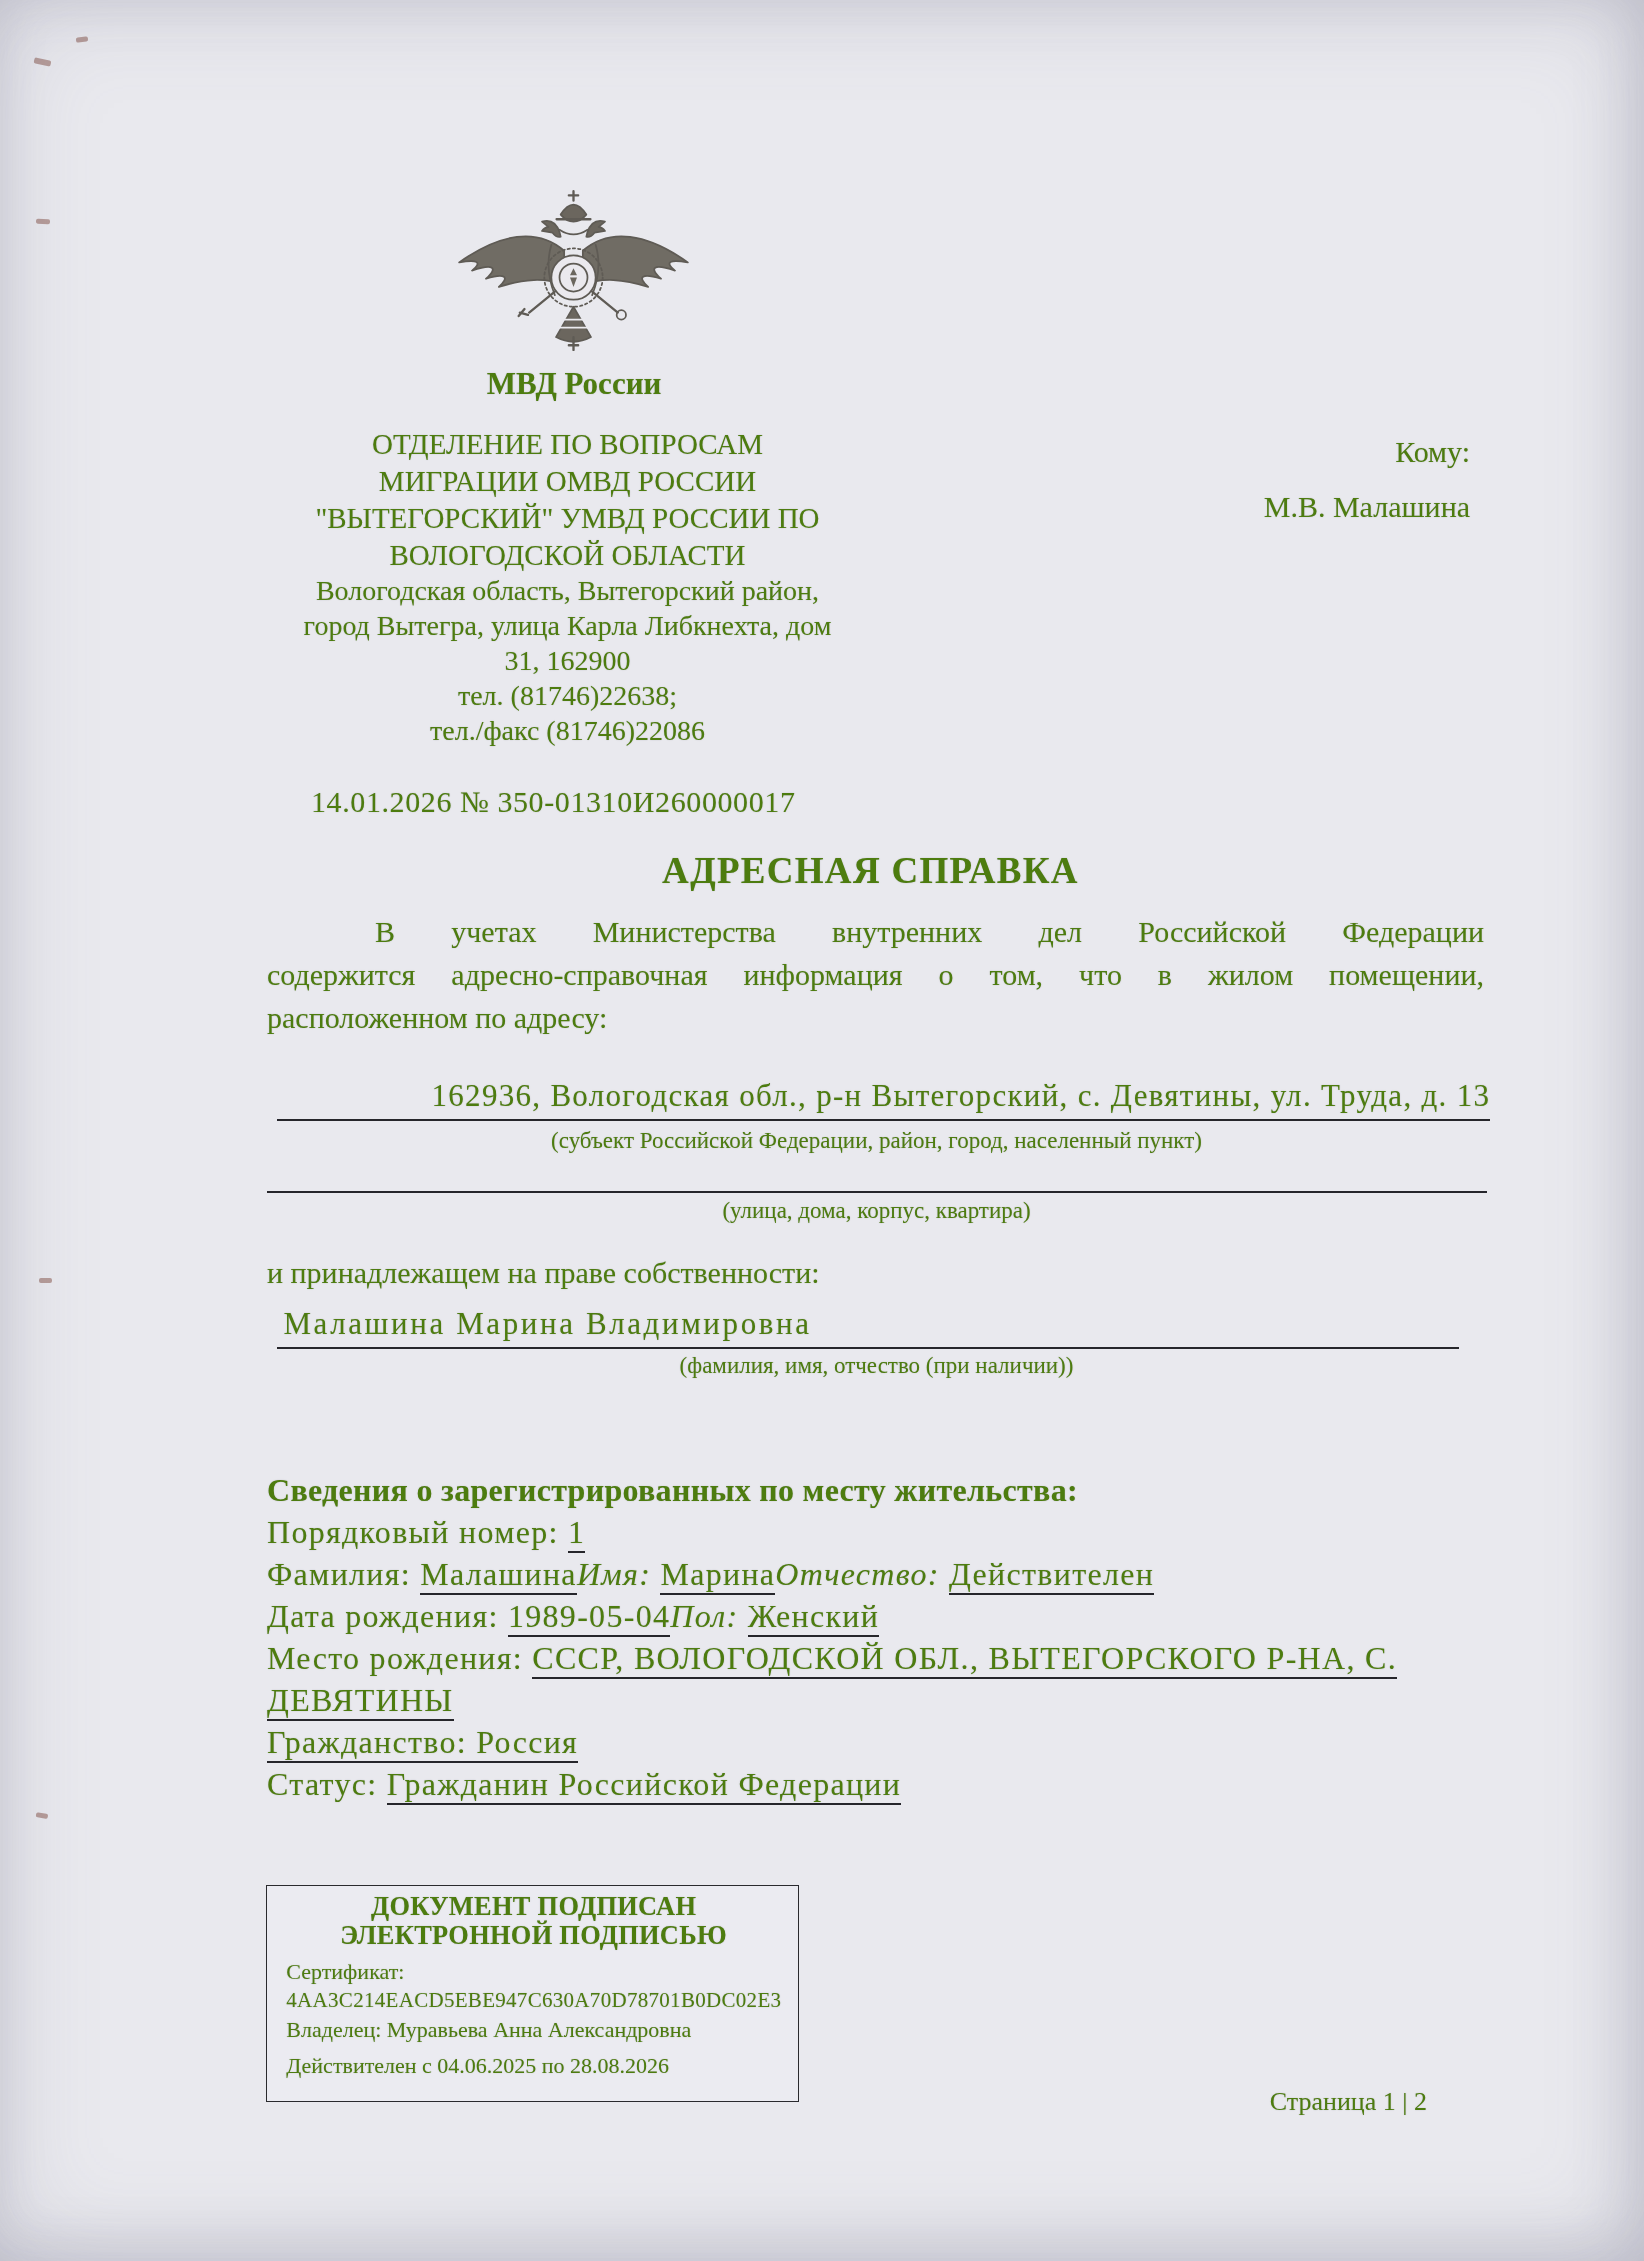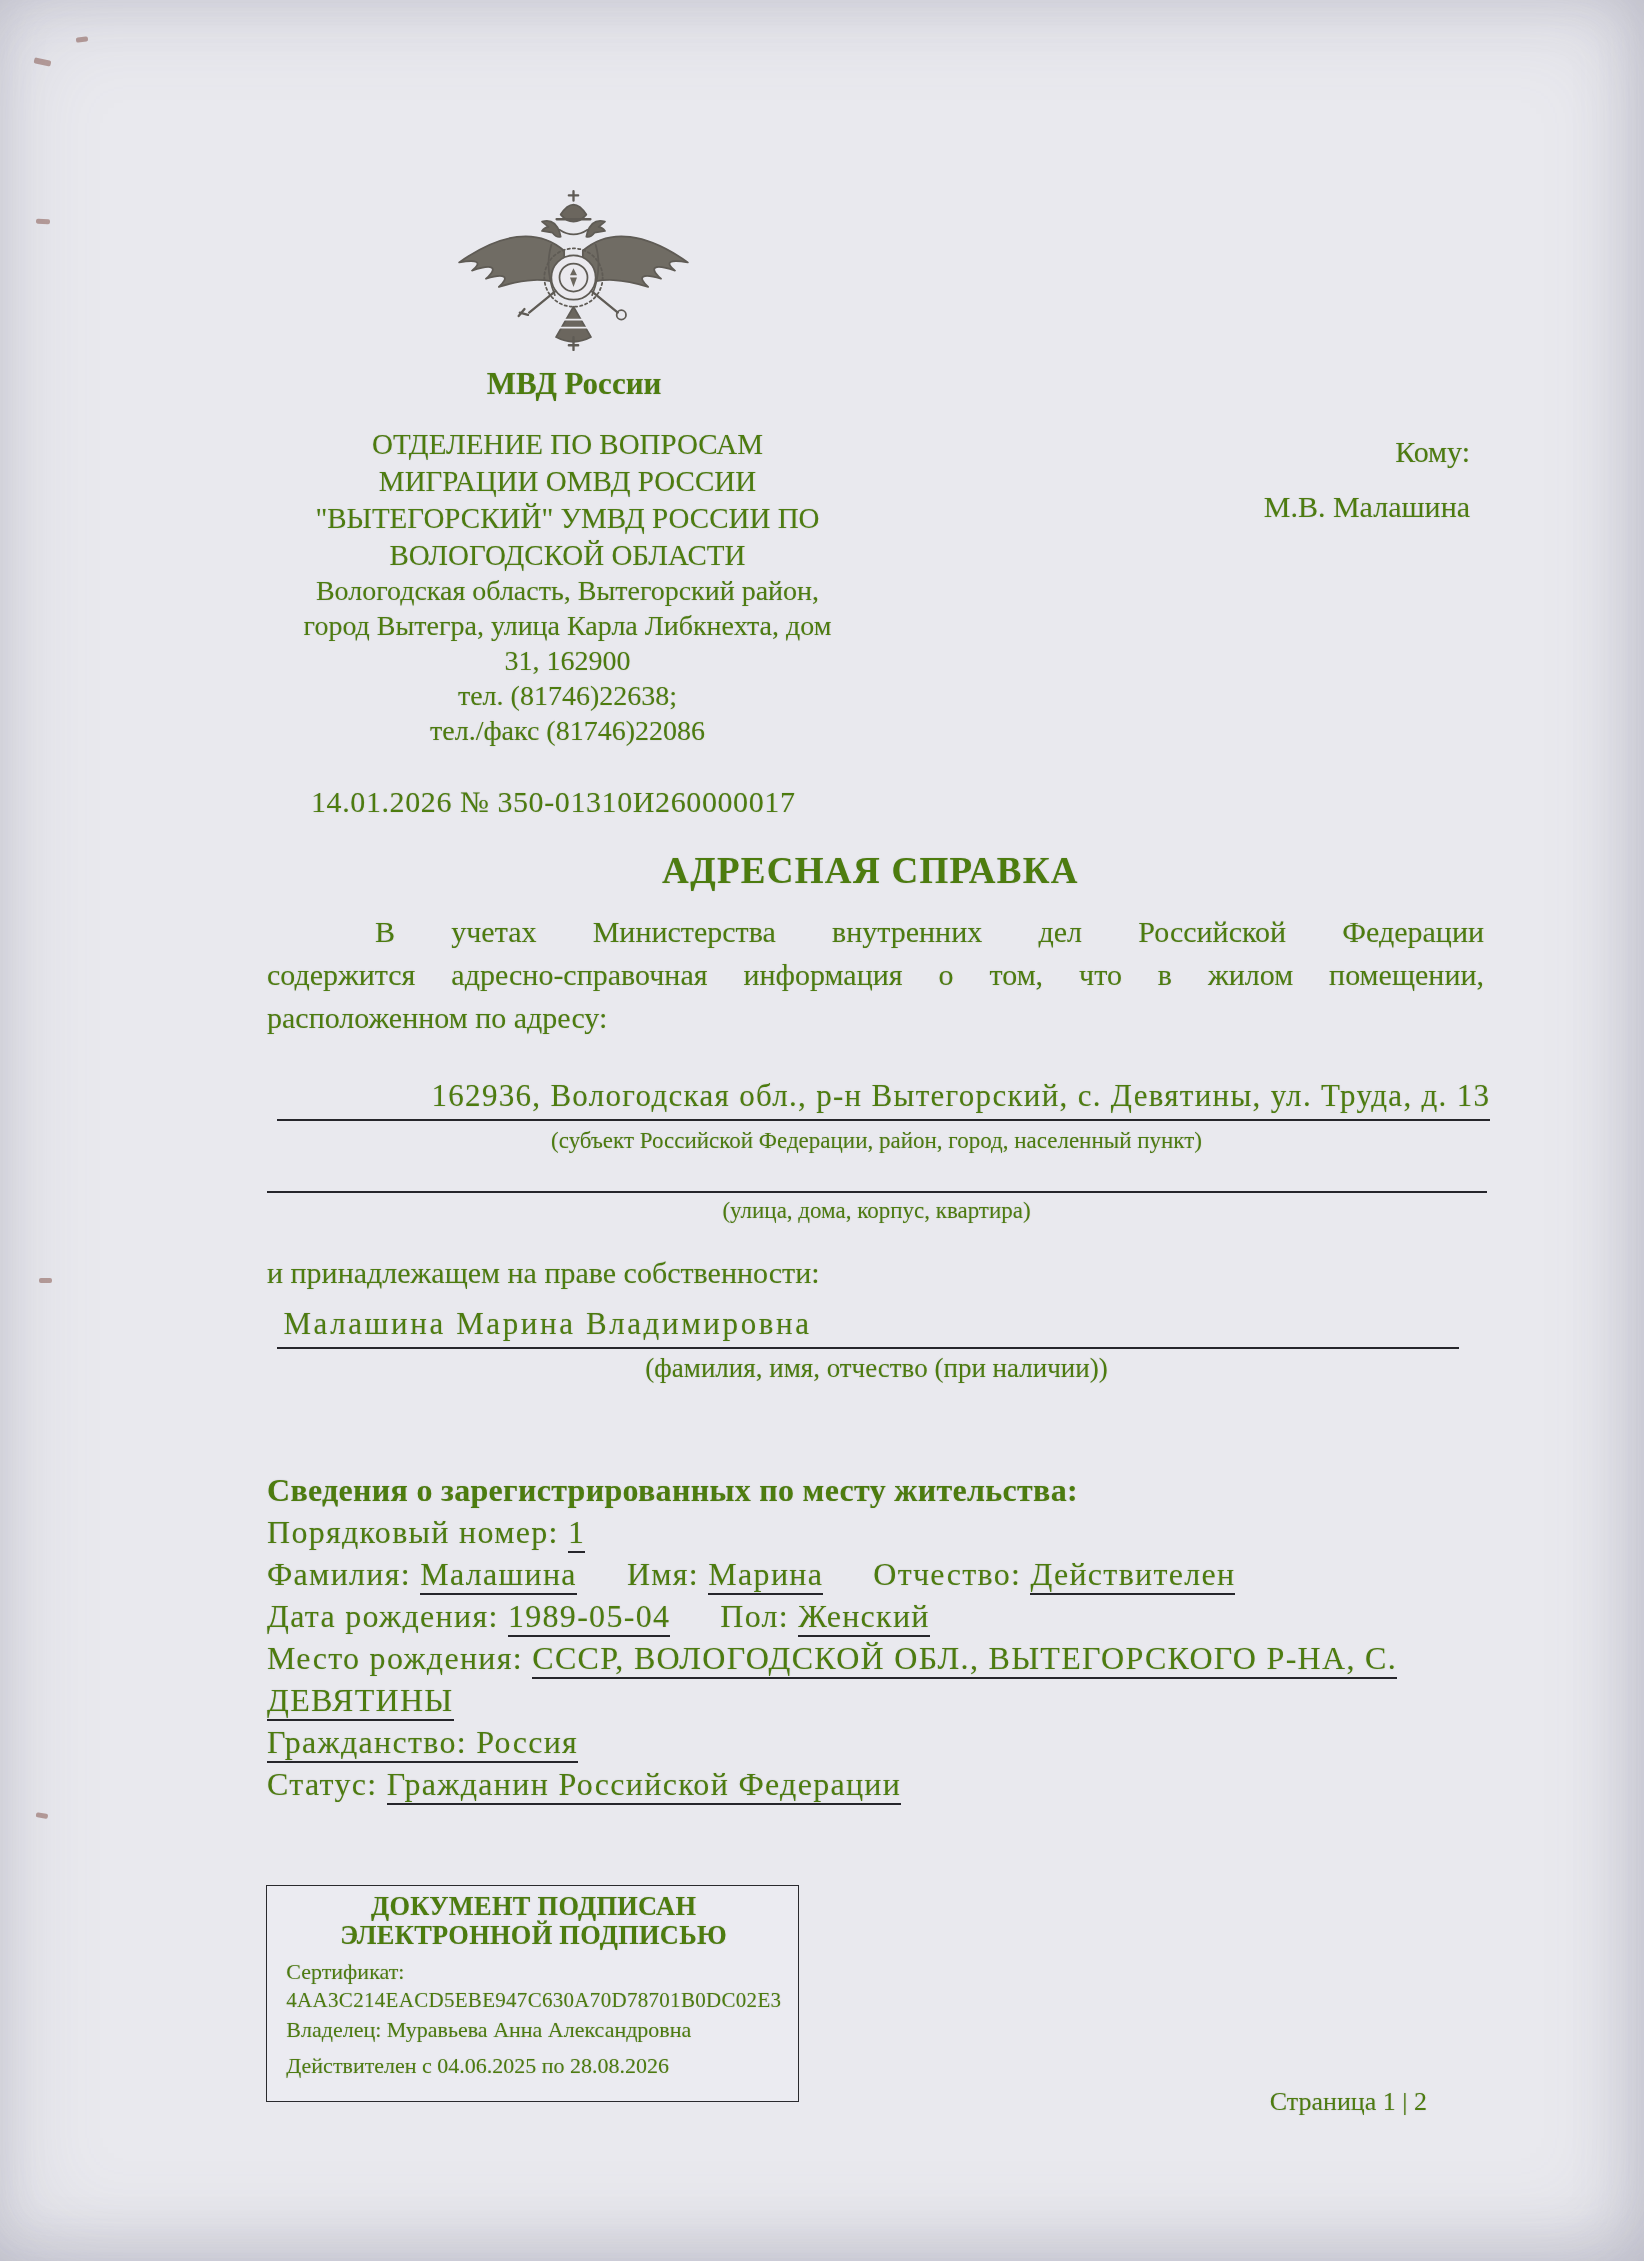--- a/index.html
+++ b/index.html
@@ -13,40 +13,40 @@
     color:#1e1e23;
   }
   .vignette{position:absolute;inset:0;pointer-events:none;z-index:50;
     box-shadow:inset 0 0 103px rgba(110,110,135,.20), inset -19.3px 0 58px rgba(100,100,125,.12), inset 0 -19.3px 52px rgba(100,100,125,.10);}
   .abs{position:absolute;}
   .ink{color:#4d7c0f;text-shadow:0 0 1.3px rgba(45,45,60,.25);}
   .center{text-align:center;}
   .right{text-align:right;}
   .nowrap{white-space:nowrap;}
   .u{border-bottom:2.6px solid #26262b;padding-bottom:1.3px;}
-  .gap2{margin-left:50px;}
+  .gap2{font-style:italic;}
 
   #emblem{left:451px;top:186px;width:245px;height:175px;}
   #agency{left:271px;top:366px;width:606px;font-weight:700;font-size:31px;}
   #org{left:258px;top:426px;width:619px;font-size:29px;line-height:37px;}
   #orgaddr{left:258px;top:573px;width:619px;font-size:28px;line-height:35px;}
   #recipient{left:1180px;top:436px;width:290px;font-size:30px;line-height:32px;}
   #recipient .r2{margin-top:22.6px;}
   #refline{left:311px;top:785px;font-size:30px;letter-spacing:0.6px;}
   #doctitle{left:258px;top:849px;width:1225px;font-weight:700;font-size:37px;letter-spacing:1.3px;}
   #intro{left:267px;top:910px;width:1217px;font-size:30px;line-height:43px;}
   .just{text-align:justify;text-align-last:justify;}
   #intro .l1{text-indent:108px;}
   #addrline{left:277px;top:1078px;width:1203px;border-bottom:2.6px solid #26262b;padding:0 0 5.2px 10.3px;font-size:31px;letter-spacing:1.3px;white-space:nowrap;text-align:right;}
   #cap1{left:267px;top:1128px;width:1219px;font-size:23px;}
   #uline2{left:267px;top:1161px;width:1220px;height:30px;border-bottom:2.6px solid #26262b;}
   #cap2{left:267px;top:1198px;width:1219px;font-size:23px;}
   #ownintro{left:267px;top:1256px;font-size:30px;}
   #ownerline{left:277px;top:1306px;width:1176px;border-bottom:2.6px solid #26262b;padding:0 0 5.2px 6.4px;font-size:31px;letter-spacing:2.6px;white-space:nowrap;}
-  #cap3{left:267px;top:1353px;width:1219px;font-size:27px;}
+  #cap3{left:267px;top:1353px;width:1219px;font-size:23px;}
   #reg{left:267px;top:1469px;width:1238px;font-size:32px;line-height:42px;letter-spacing:1.3px;}
   #reg .hd{font-weight:700;letter-spacing:0.3px;}
   #reg .row{white-space:nowrap;}
   #stamp{left:266px;top:1885px;width:533px;height:217px;border:1.9px solid #2a2a2e;box-sizing:border-box;padding:6.4px 17px 0 19.3px;background:rgba(240,240,245,.35);}
   #stamp .ttl{text-align:center;font-weight:700;font-size:26.4px;line-height:29px;letter-spacing:0.3px;}
   #stamp .certlab{font-size:22px;margin-top:9px;}
   #stamp .certval{font-size:21px;margin-top:2.6px;letter-spacing:0.3px;white-space:nowrap;}
   #stamp .own{font-size:22px;margin-top:3.9px;}
   #stamp .valid{font-size:22px;margin-top:10.3px;}
   #pagelabel{left:1161px;top:2087px;width:266px;font-size:26px;}

